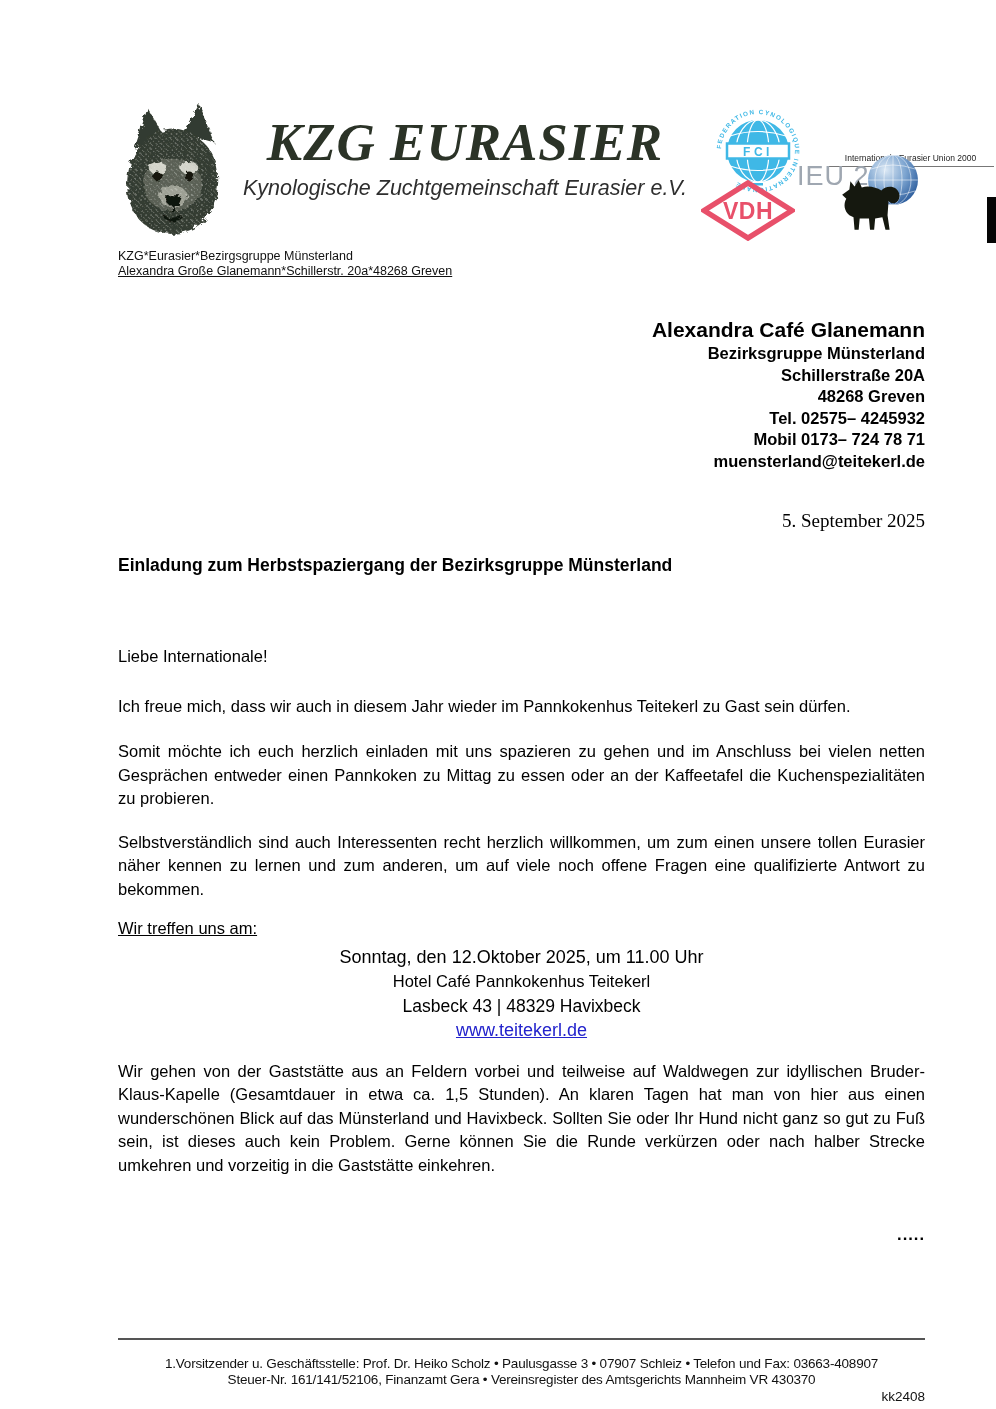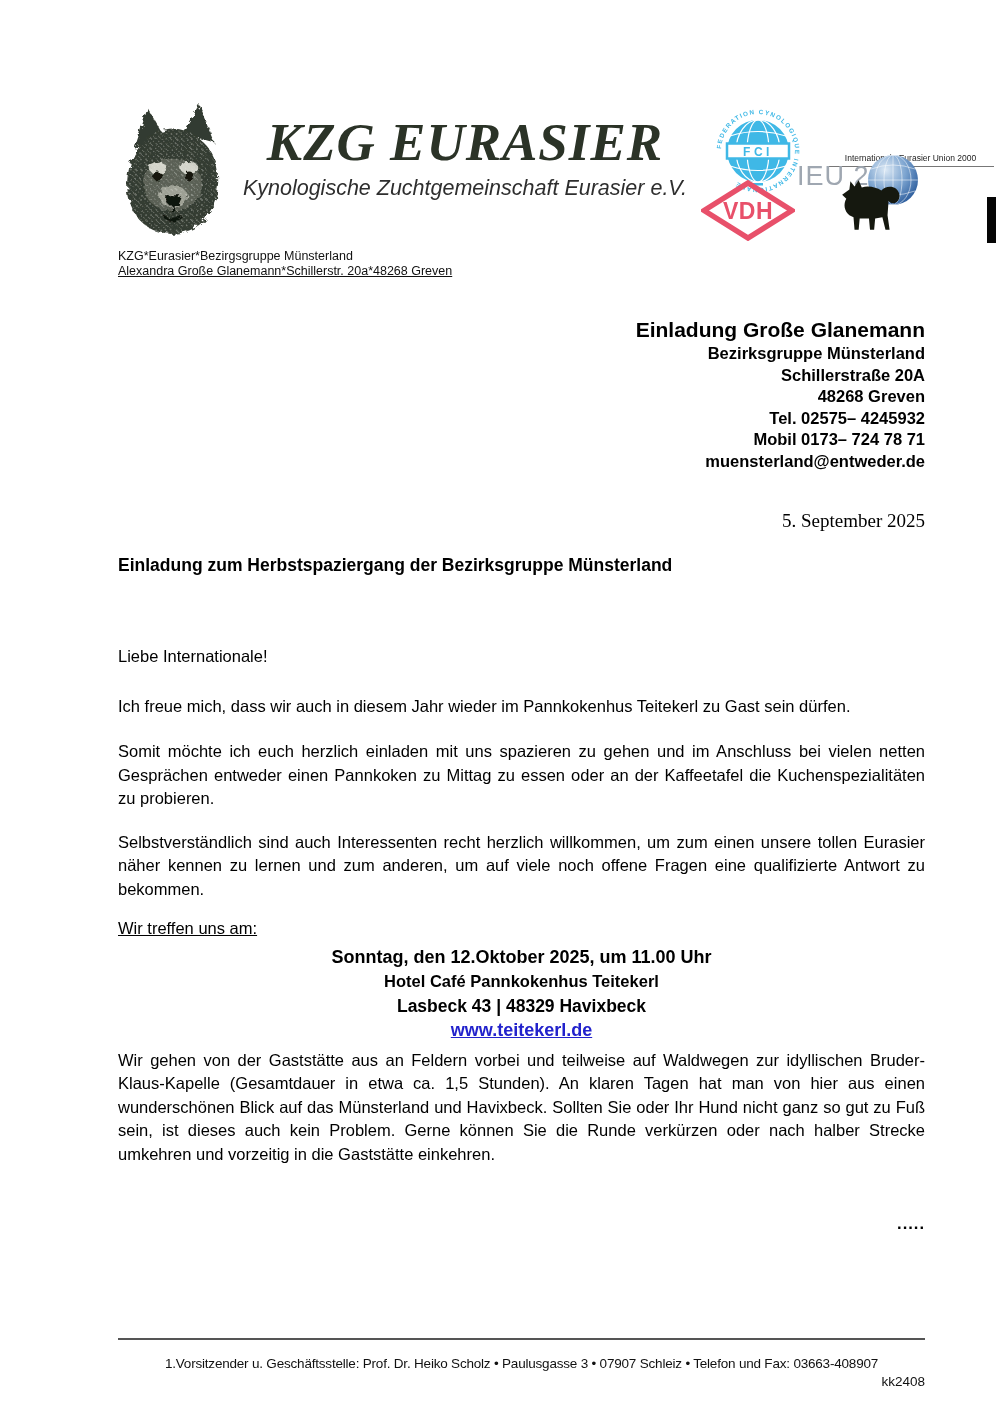--- a/index.html
+++ b/index.html
@@ -46,21 +46,21 @@
   }
   .subject { position:absolute; left:118px; top:555px; font-size:17.5px; font-weight:bold; }
   
   .letter { position:absolute; left:118px; top:645px; width:807px; font-size:16.5px; line-height:23.5px; }
   .letter p { margin:0; text-align:justify; }
   .salutation { margin-bottom:26px !important; text-align:left !important; }
   .p1 { margin-bottom:22px !important; text-align:left !important; }
   .p2 { margin-bottom:20px !important; }
   .p3 { margin-bottom:16px !important; }
   .meet-label { display:inline-block; text-decoration:underline; margin-bottom:4px; }
-  .meeting { text-align:center; line-height:24.5px; font-weight:bold; margin-bottom:6px; }
+  .meeting { text-align:center; line-height:24.5px; font-weight:normal; margin-bottom:17px; }
   .meet-when { font-size:18px; }
   .meet-venue { font-size:16.5px; }
   .meet-addr { font-size:17.5px; }
   .meet-link { font-size:18px; color:#2222cc; text-decoration:underline;text-align:right; }
   .dots { text-align:right !important; margin-top:46px !important; font-weight:bold; letter-spacing:1px; }
   
   .footer {
     position:absolute; left:118px; top:1338px; width:807px;
     border-top:2px solid #555; padding-top:16px;
     font-size:13.5px; line-height:15.5px; text-align:center; color:#111; letter-spacing:-0.2px;
@@ -169,27 +169,27 @@
   </div>
 
   <div class="edge-mark"></div>
 
   <div class="sender">
     <div>KZG*Eurasier*Bezirgsgruppe Münsterland</div>
     <div class="u">Alexandra Große Glanemann*Schillerstr. 20a*48268 Greven</div>
   </div>
 
   <div class="address">
-    <div class="name">Einladung Große Glanemann</div>
+    <div class="name">Alexandra Café Glanemann</div>
     <div class="line">Bezirksgruppe Münsterland</div>
     <div class="line">Schillerstraße 20A</div>
     <div class="line">48268 Greven</div>
     <div class="line">Tel. 02575– 4245932</div>
     <div class="line">Mobil 0173– 724 78 71</div>
-    <div class="line">muensterland@entweder.de</div>
+    <div class="line">muensterland@teitekerl.de</div>
   </div>
 
   <div class="date">5. September 2025</div>
 
   <div class="subject">Einladung zum Herbstspaziergang der Bezirksgruppe Münsterland</div>
 
   <div class="letter">
     <p class="salutation">Liebe Internationale!</p>
     <p class="p1">Ich freue mich, dass wir auch in diesem Jahr wieder im Pannkokenhus Teitekerl zu Gast sein dürfen.</p>
     <p class="p2">Somit möchte ich euch herzlich einladen mit uns  spazieren zu gehen und im Anschluss bei vielen netten Gesprächen entweder einen Pannkoken zu Mittag zu essen oder an der Kaffeetafel die Kuchenspezialitäten zu probieren.</p>
@@ -200,16 +200,17 @@
       <div class="meet-venue">Hotel Café Pannkokenhus Teitekerl</div>
       <div class="meet-addr">Lasbeck 43 | 48329 Havixbeck</div>
       <div><a class="meet-link" href="#">www.teitekerl.de</a></div>
     </div>
     <p>Wir gehen von der Gaststätte aus an Feldern vorbei und teilweise auf Waldwegen zur idyllischen Bruder-Klaus-Kapelle (Gesamtdauer in etwa ca. 1,5 Stunden). An klaren Tagen hat man von hier aus einen wunderschönen Blick auf das Münsterland und Havixbeck.  Sollten Sie oder Ihr Hund nicht ganz so gut zu Fuß sein, ist dieses auch kein Problem. Gerne können Sie die Runde verkürzen oder nach halber Strecke umkehren und vorzeitig in die Gaststätte einkehren.</p>
     <p class="dots">.....</p>
   </div>
 
   <div class="footer">
     <div>1.Vorsitzender u. Geschäftsstelle: Prof. Dr. Heiko Scholz • Paulusgasse 3 • 07907 Schleiz • Telefon und Fax: 03663-408907</div>
+    <div>Steuer-Nr. 161/141/52106, Finanzamt Gera • Vereinsregister des Amtsgerichts Mannheim VR 430370</div>
     <div class="ref">kk2408</div>
   </div>
 
 </div>
 
 </body></html>

